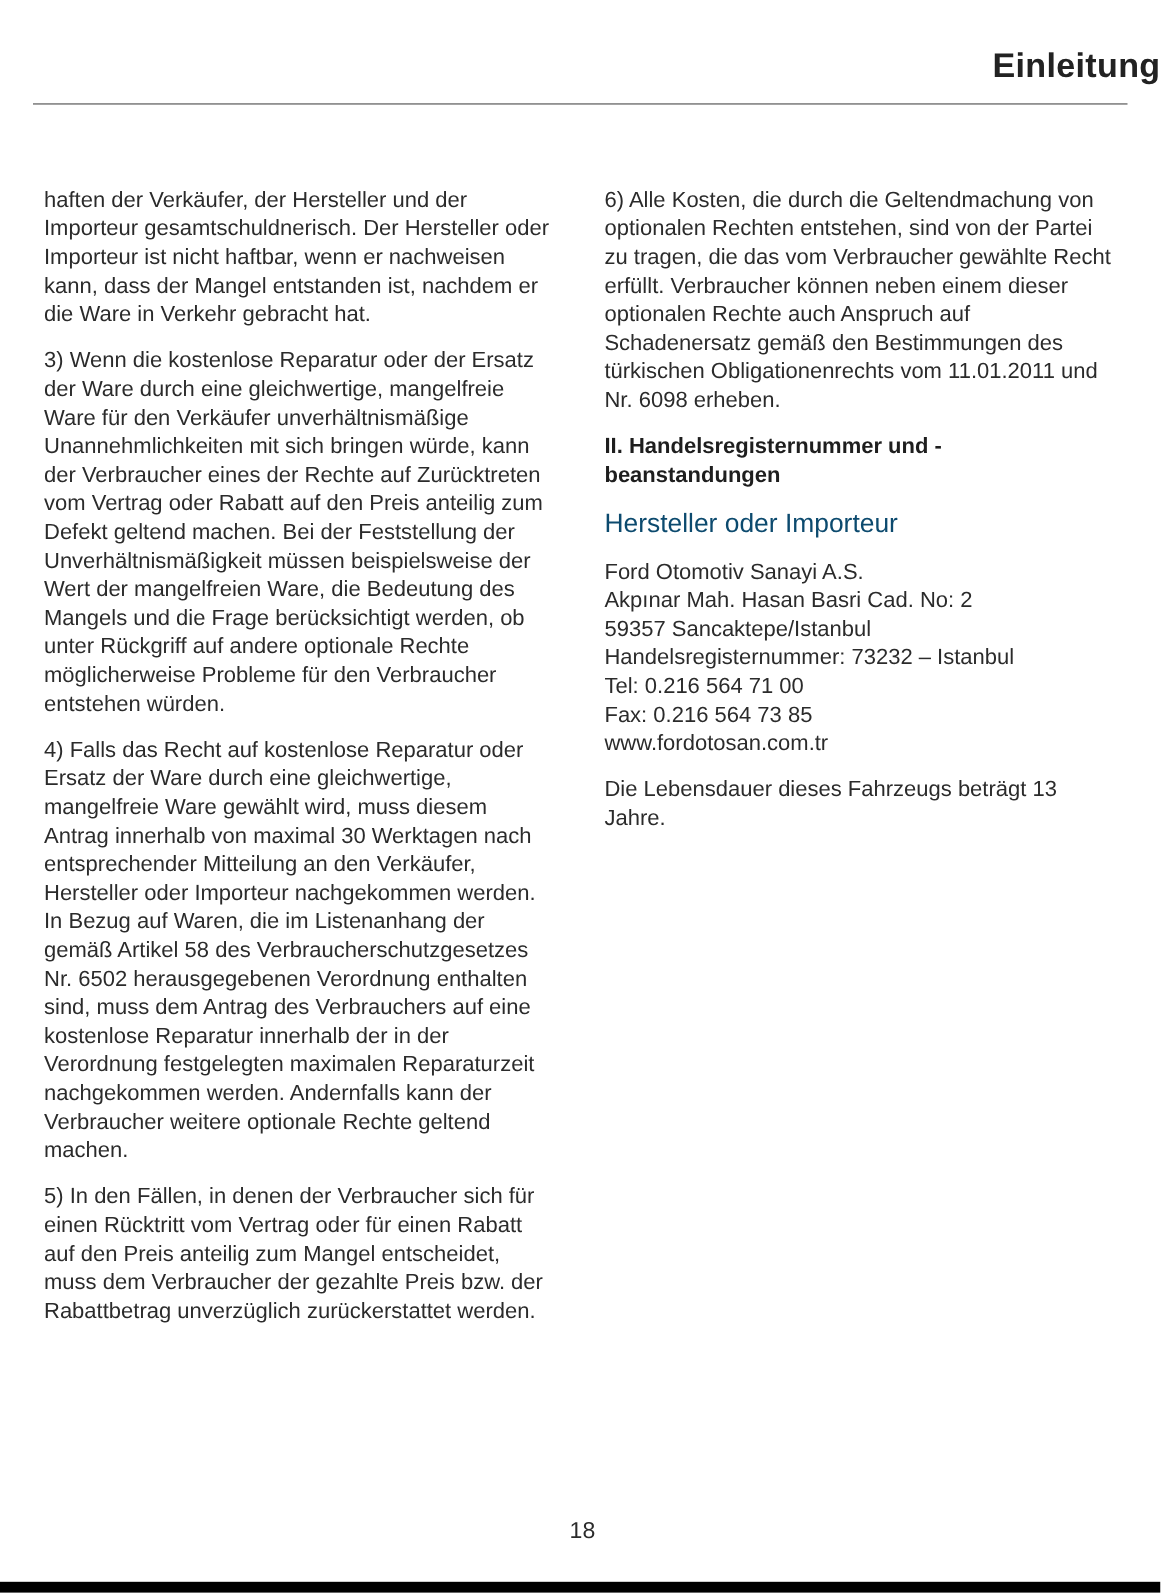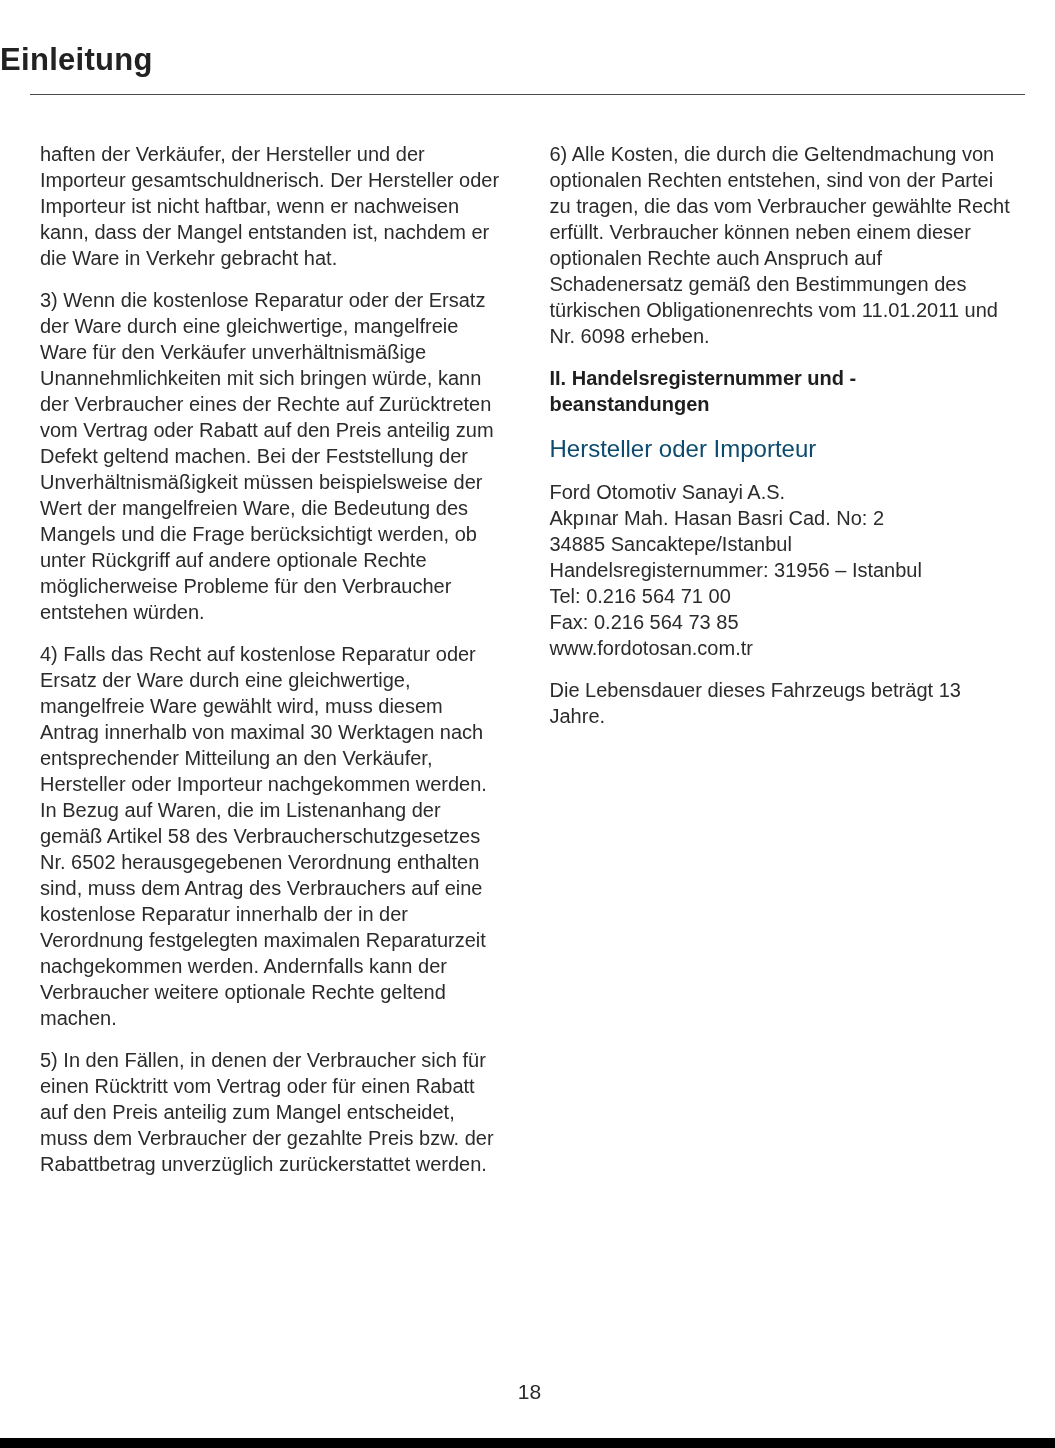--- a/index.html
+++ b/index.html
@@ -9,21 +9,21 @@
   }
   body {
     width: 1055px;
     height: 1448px;
     position: relative;
     font-family: "Liberation Sans", sans-serif;
     color: #2b2b2b;
     overflow: hidden;
   }
   .page-header {
-    text-align: left;
+    text-align: right;
     padding-top: 42px;
   }
   .page-title {
     font-size: 31px;
     font-weight: bold;
     letter-spacing: 0.3px;
     color: #222;
   }
   .header-rule {
     border: none;
@@ -33,20 +33,21 @@
   .columns {
     display: flex;
     gap: 44px;
     padding: 46px 40px 0 40px;
     box-sizing: border-box;
   }
   .col {
     flex: 1;
     font-size: 20px;
     line-height: 26px;
+    margin-top: 28px;
   }
   .col p {
     margin: 0 0 16px 0;
   }
   .subheading {
     font-weight: bold;
     font-size: 20px;
     line-height: 26px;
     margin: 4px 0 8px 0;
     color: #1e1e1e;
@@ -101,22 +102,22 @@
 
   <section class="col">
     <p>6) Alle Kosten, die durch die Geltendmachung von optionalen Rechten entstehen, sind von der Partei zu tragen, die das vom Verbraucher gewählte Recht erfüllt. Verbraucher können neben einem dieser optionalen Rechte auch Anspruch auf Schadenersatz gemäß den Bestimmungen des türkischen Obligationenrechts vom 11.01.2011 und Nr. 6098 erheben.</p>
 
     <div class="subheading">II. Handelsregisternummer und -beanstandungen</div>
 
     <div class="heading">Hersteller oder Importeur</div>
     <div class="address">
       <div>Ford Otomotiv Sanayi A.S.</div>
       <div>Akpınar Mah. Hasan Basri Cad. No: 2</div>
-      <div>34885 Sancaktepe/Istanbul</div>
-      <div>Handelsregisternummer: 31956 – Istanbul</div>
+      <div>59357 Sancaktepe/Istanbul</div>
+      <div>Handelsregisternummer: 73232 – Istanbul</div>
       <div>Tel: 0.216 564 71 00</div>
       <div>Fax: 0.216 564 73 85</div>
       <div>www.fordotosan.com.tr</div>
     </div>
 
     <p>Die Lebensdauer dieses Fahrzeugs beträgt 13 Jahre.</p>
   </section>
 
 </main>
 

